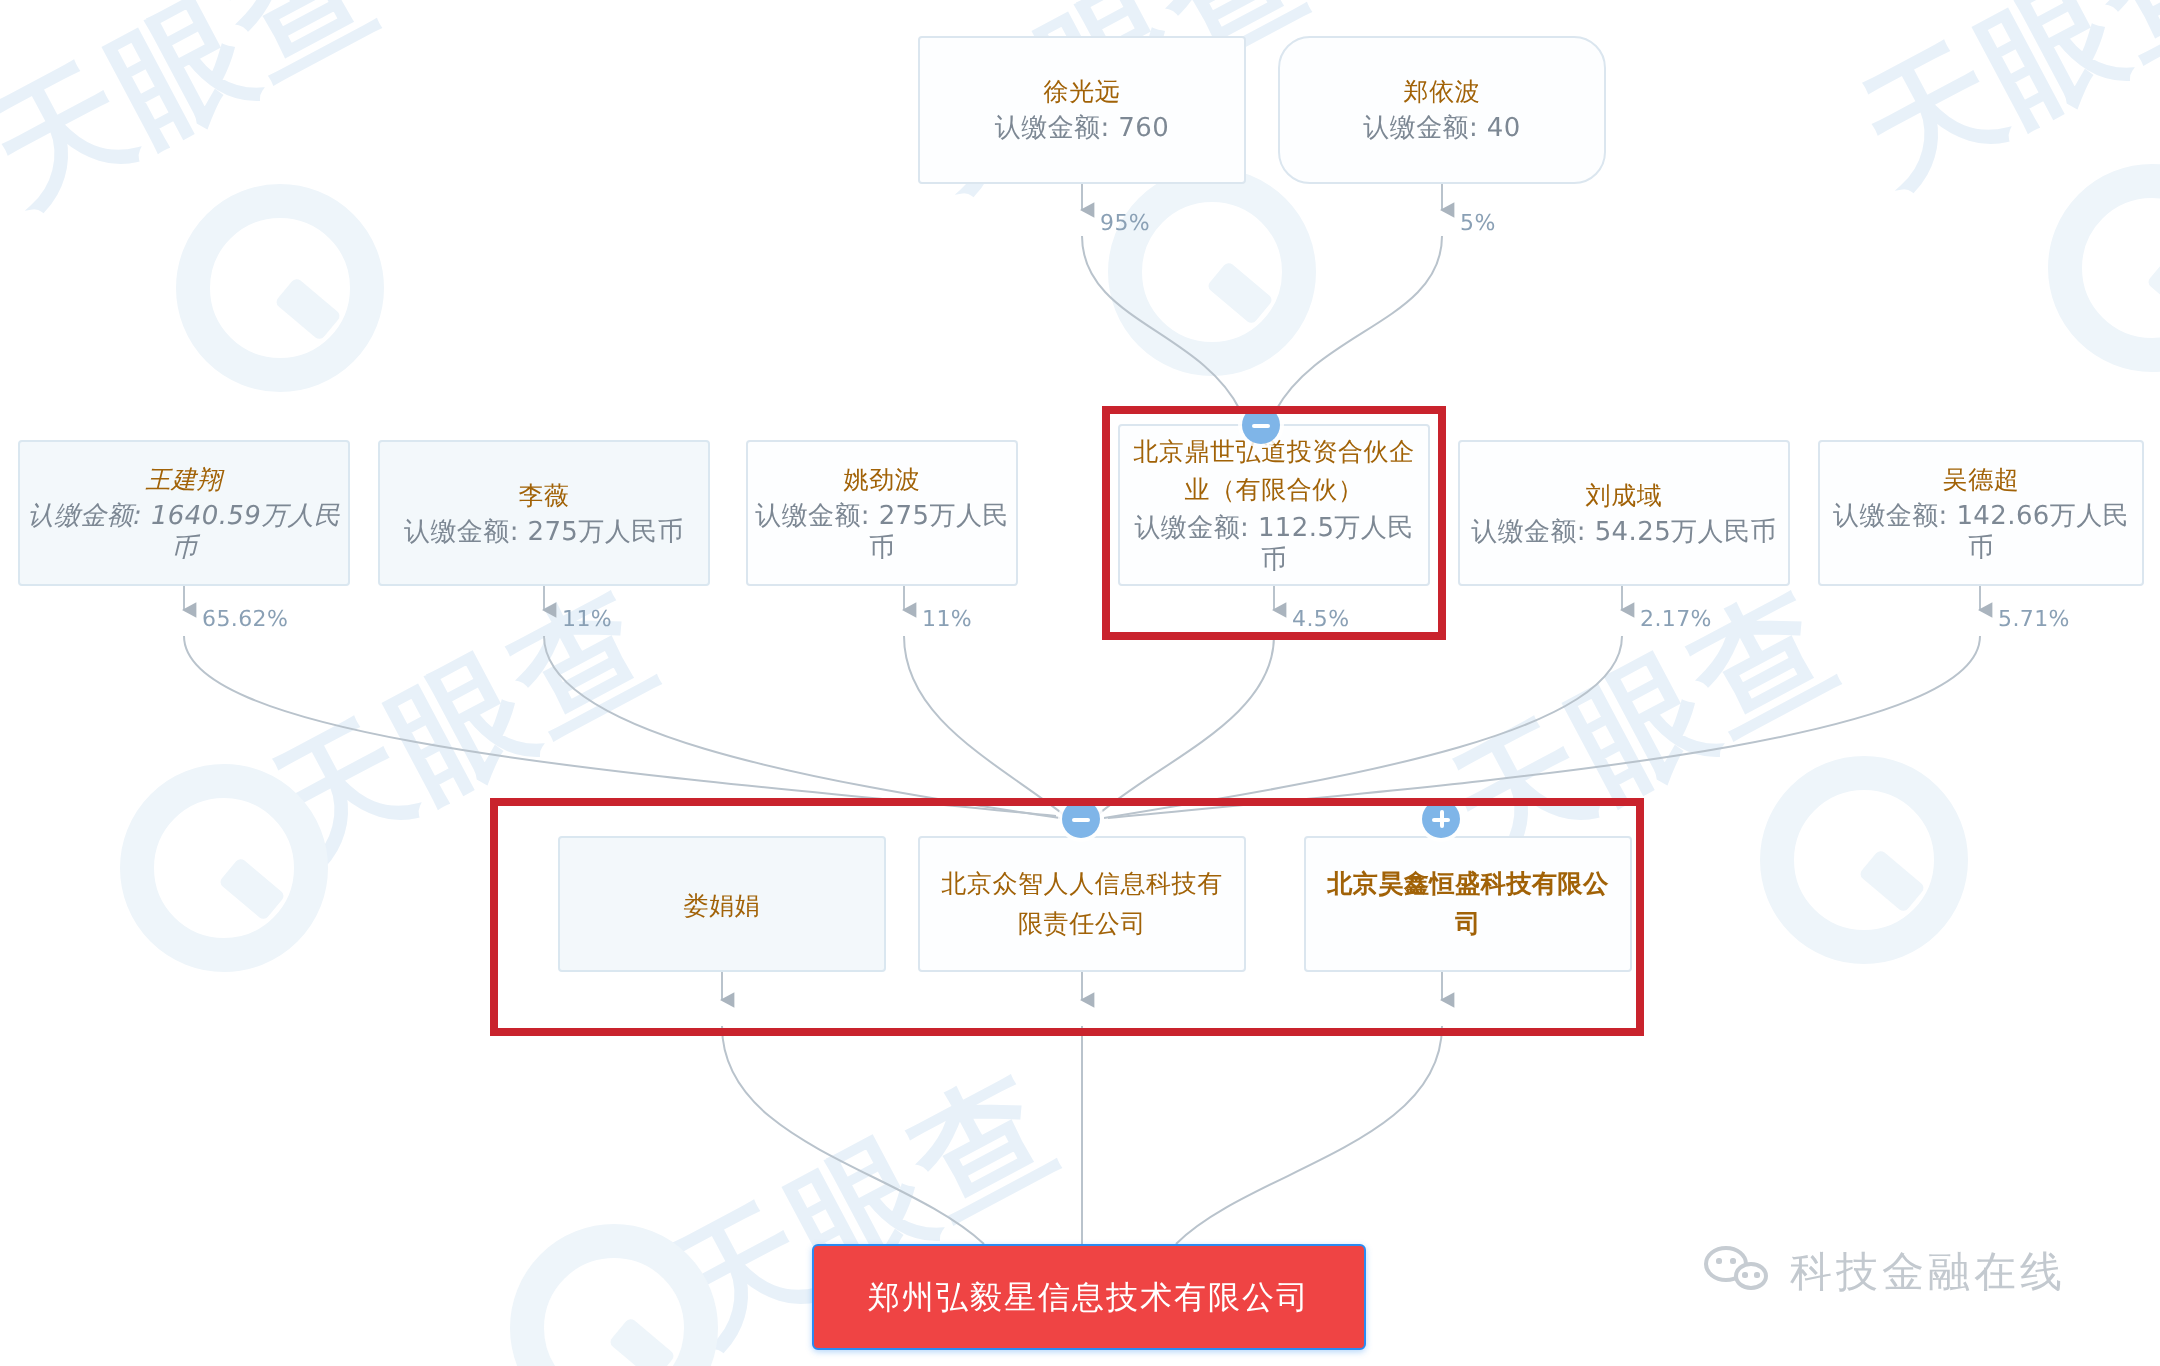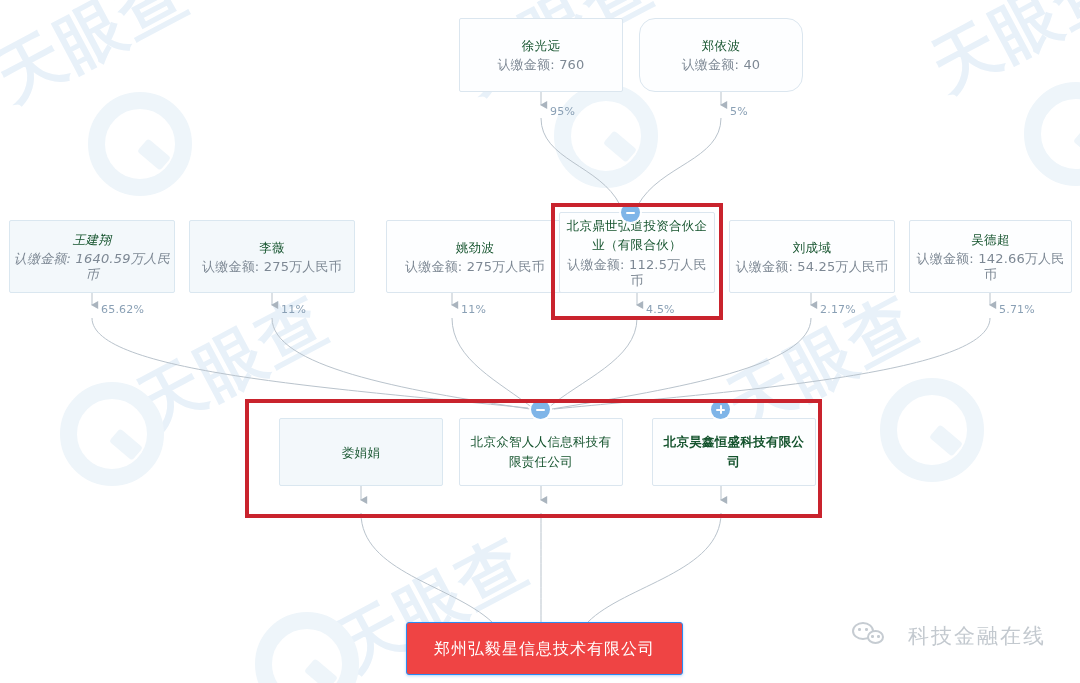--- a/index.html
+++ b/index.html
@@ -21,21 +21,21 @@
       background:#eef5fa;transform:rotate(40deg);border-radius:3px;}
 
   
   #edges{position:absolute;left:0;top:0;width:1080px;height:683px;overflow:visible;}
 
   
   .node{position:absolute;box-sizing:border-box;
         border:1px solid #dbe6ef;background:#fdfeff;border-radius:2px;
         display:flex;flex-direction:column;align-items:center;justify-content:center;
         text-align:center;color:#56606b;}
-  .node .nm{font-size:12.5px;color:#14532d;line-height:17px;letter-spacing:.3px;}
+  .node .nm{font-size:12.5px;color:#a16207;line-height:17px;letter-spacing:.3px;}
   .node .amt{font-size:13px;color:#7d8894;line-height:16px;margin-top:3px;letter-spacing:.2px;}
   .node.tinted{background:#f3f8fb;border-color:#dae7f0;}
   .node.root{background:#ef4444;border:1px solid #2a8bf2;color:#fff;border-radius:3px;
         box-shadow:0 1px 3px rgba(42,139,242,.35);}
   .node.root .nm{color:#ffffff;font-size:16px;letter-spacing:1px;}
 
   
   .pct{position:absolute;font-size:11px;color:#8aa0b5;letter-spacing:.2px;white-space:nowrap;}
 
   
@@ -44,21 +44,21 @@
       box-shadow:0 0 0 2px rgba(255,255,255,.85);}
   .toggle i{display:block;background:#fff;border-radius:1px;position:absolute;}
   .toggle .h{width:9px;height:2px;}
   .toggle .v{width:2px;height:9px;}
 
   
   .hl{position:absolute;border:4px solid #c9232d;box-sizing:border-box;
       background:transparent;pointer-events:none;}
 
   
-  #brand{position:absolute;display:flex;gap:22px;color:#bfc5cb;}
+  #brand{position:absolute;display:flex;align-items:center;gap:9px;color:#bfc5cb;}
   #brand .wx{position:relative;width:34px;height:26px;flex:0 0 auto;}
   #brand .wx .b1,#brand .wx .b2{position:absolute;border:2px solid #c6ccd2;border-radius:50%;
       background:#fff;box-sizing:border-box;}
   #brand .wx .b1{width:22px;height:18px;left:0;top:0;}
   #brand .wx .b2{width:17px;height:14px;left:15px;top:8px;}
   #brand .wx .d{position:absolute;width:2.5px;height:2.5px;border-radius:50%;background:#c6ccd2;}
   #brand .bt{font-size:21px;color:#c3c9cf;letter-spacing:2px;white-space:nowrap;}
 </style>
 </head>
 <body>
@@ -127,21 +127,21 @@
   <div class="pct" style="left:730px;top:105px;">5%</div>
 
   <div class="node tinted" style="left:9px;top:220px;width:166px;height:73px;font-style:italic;">
     <div class="nm">王建翔</div>
     <div class="amt">认缴金额: 1640.59万人民币</div>
   </div>
   <div class="node tinted" style="left:189px;top:220px;width:166px;height:73px;">
     <div class="nm">李薇</div>
     <div class="amt">认缴金额: 275万人民币</div>
   </div>
-  <div class="node" style="left:386px;top:220px;width:178px;height:73px;">
+  <div class="node" style="left:373px;top:220px;width:136px;height:73px;">
     <div class="nm">姚劲波</div>
     <div class="amt">认缴金额: 275万人民币</div>
   </div>
   <div class="node" style="left:559px;top:212px;width:156px;height:81px;padding:0 6px;">
     <div class="nm" style="line-height:19px;">北京鼎世弘道投资合伙企业（有限合伙）</div>
     <div class="amt">认缴金额: 112.5万人民币</div>
   </div>
   <div class="node" style="left:729px;top:220px;width:166px;height:73px;">
     <div class="nm">刘成域</div>
     <div class="amt">认缴金额: 54.25万人民币</div>

